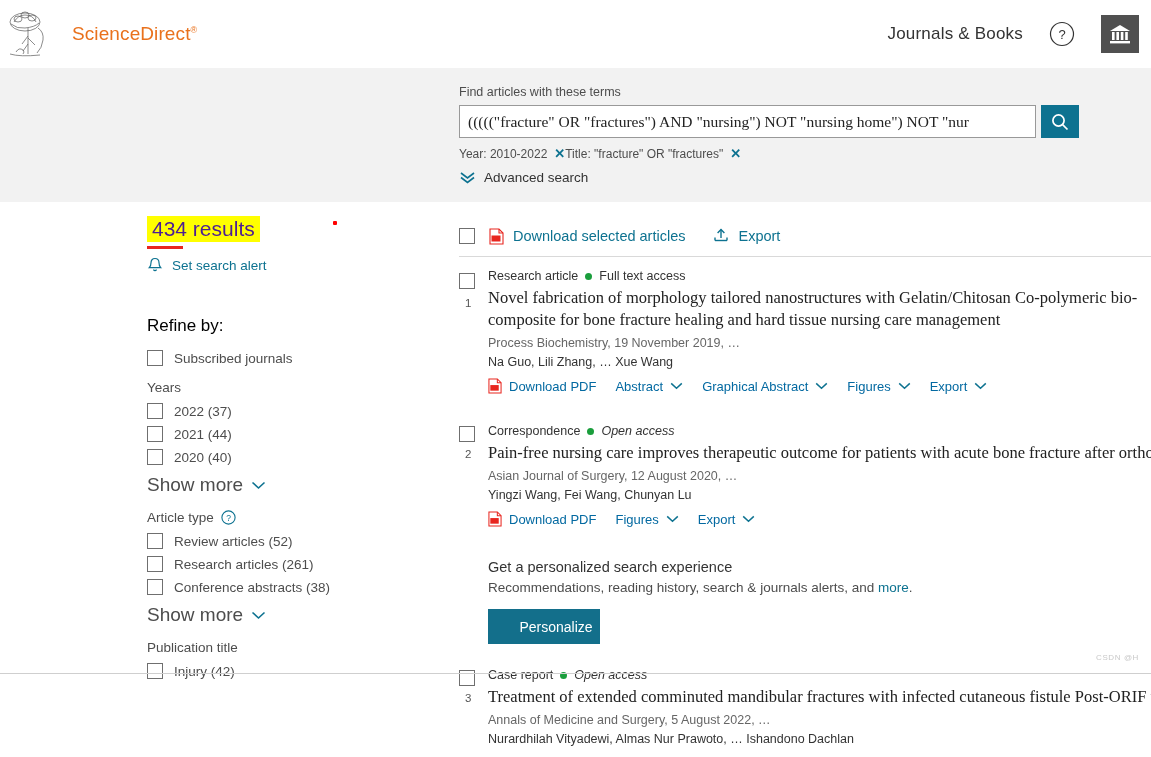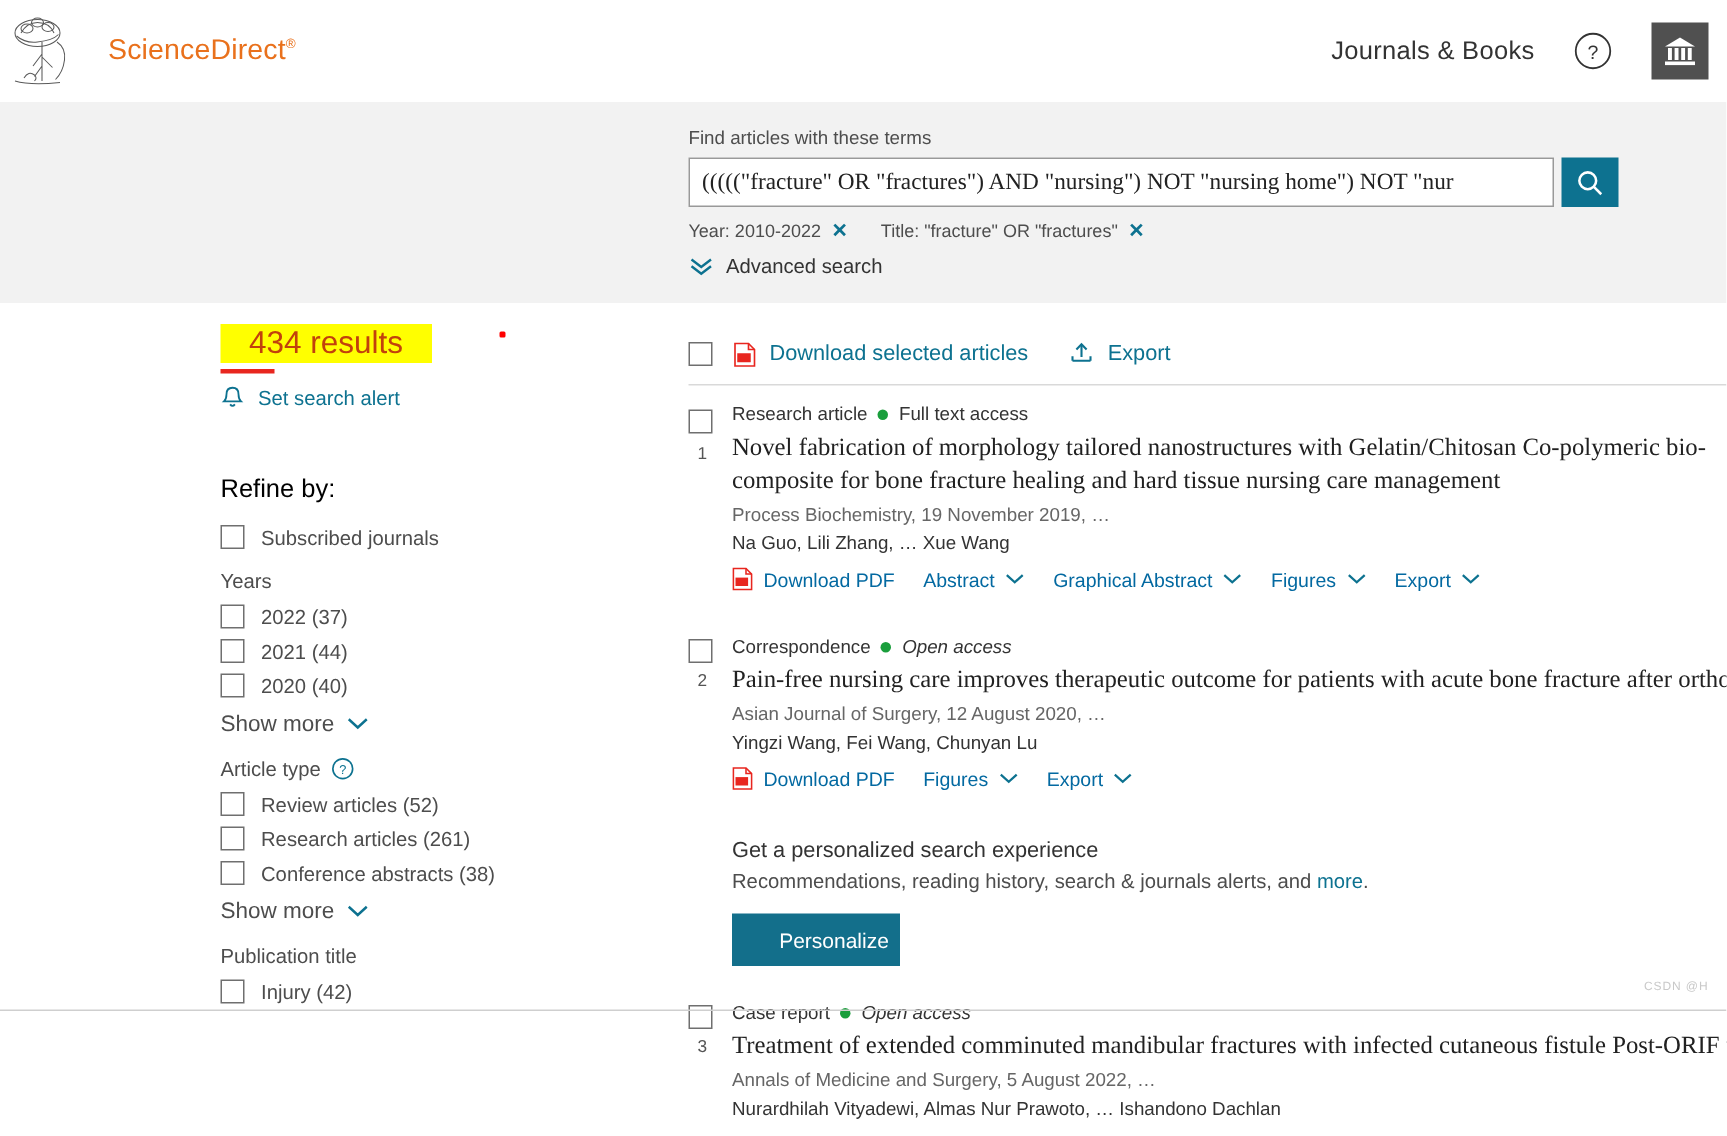--- a/index.html
+++ b/index.html
@@ -44,38 +44,38 @@
   .search-input {
     width: 577px; height: 33px; border: 1px solid #999; background: #fff;
     font-size: 15.5px; color: #222; padding: 0 8px;
     font-family: "Liberation Serif", serif;
     outline: none;
   }
   .search-btn {
     width: 38px; height: 33px; background: #0d7290; border: none; cursor: pointer;
     display: flex; align-items: center; justify-content: center; margin-left: 5px;
   }
-  .chips { display: flex; align-items: center; gap: 22px; margin-top: 8px; }
+  .chips { display: flex; align-items: center; margin-top: 8px; }
   .chip { font-size: 12px; color: #4d4d4d; display: flex; align-items: center; gap: 7px; }
   .chip-x { color: #0d7290; font-size: 13px; font-weight: 700; cursor: pointer; }
   .adv-search {
     margin-top: 9px; display: flex; align-items: center; gap: 8px;
     font-size: 13.5px; color: #333; cursor: pointer;
   }
   .chev-dbl { color: #0d7290; }
   .red-dot {
     position: absolute; left: 333px; top: 153px; width: 4px; height: 4px;
     background: #ff0000; border-radius: 1px;
   }
 
   
   .sidebar { position: absolute; left: 147px; top: 216px; width: 290px; }
   .results-count {
-    display: inline-block; font-size: 21px; color: #c2410c;
-    background: #ffff00; padding: 1px 19px; position: relative;
+    display: inline-block; font-size: 21px; color: #4c1d95;
+    background: #ffff00; padding: 1px 5px; position: relative;
   }
   .count-underline {
     position: absolute; left: 0px; top: 30px; width: 36px; height: 2.5px; background: #e8261f;
   }
   .alert-row {
     margin-top: 15px; display: flex; align-items: center; gap: 9px;
     font-size: 13.5px; color: #0d7290; cursor: pointer;
   }
   .refine-title { margin-top: 42px; font-size: 17px; color: #000000; }
   .facet-group { margin-top: 14px; }
@@ -85,21 +85,21 @@
   }
   .facet-row {
     display: flex; align-items: center; gap: 11px; margin-bottom: 7px; cursor: pointer;
   }
   .cbox {
     width: 16px; height: 16px; border: 1px solid #6f6f6f; background: #fff; flex: none;
   }
   .facet-label { font-size: 13.5px; color: #4d4d4d; }
   .show-more {
     margin-top: 9px; display: flex; align-items: center; gap: 8px;
-    font-size: 15px; color: #4d4d4d; cursor: pointer;
+    font-size: 19px; color: #4d4d4d; cursor: pointer;
   }
   .qmark { color: #0d7290; }
 
   
   .results { position: absolute; left: 459px; top: 216px; width: 700px; }
   .toolbar { display: flex; align-items: center; gap: 14px; height: 40px; }
   .tool-link {
     display: flex; align-items: center; gap: 9px; color: #0d7290;
     font-size: 14.5px; cursor: pointer;
   }

